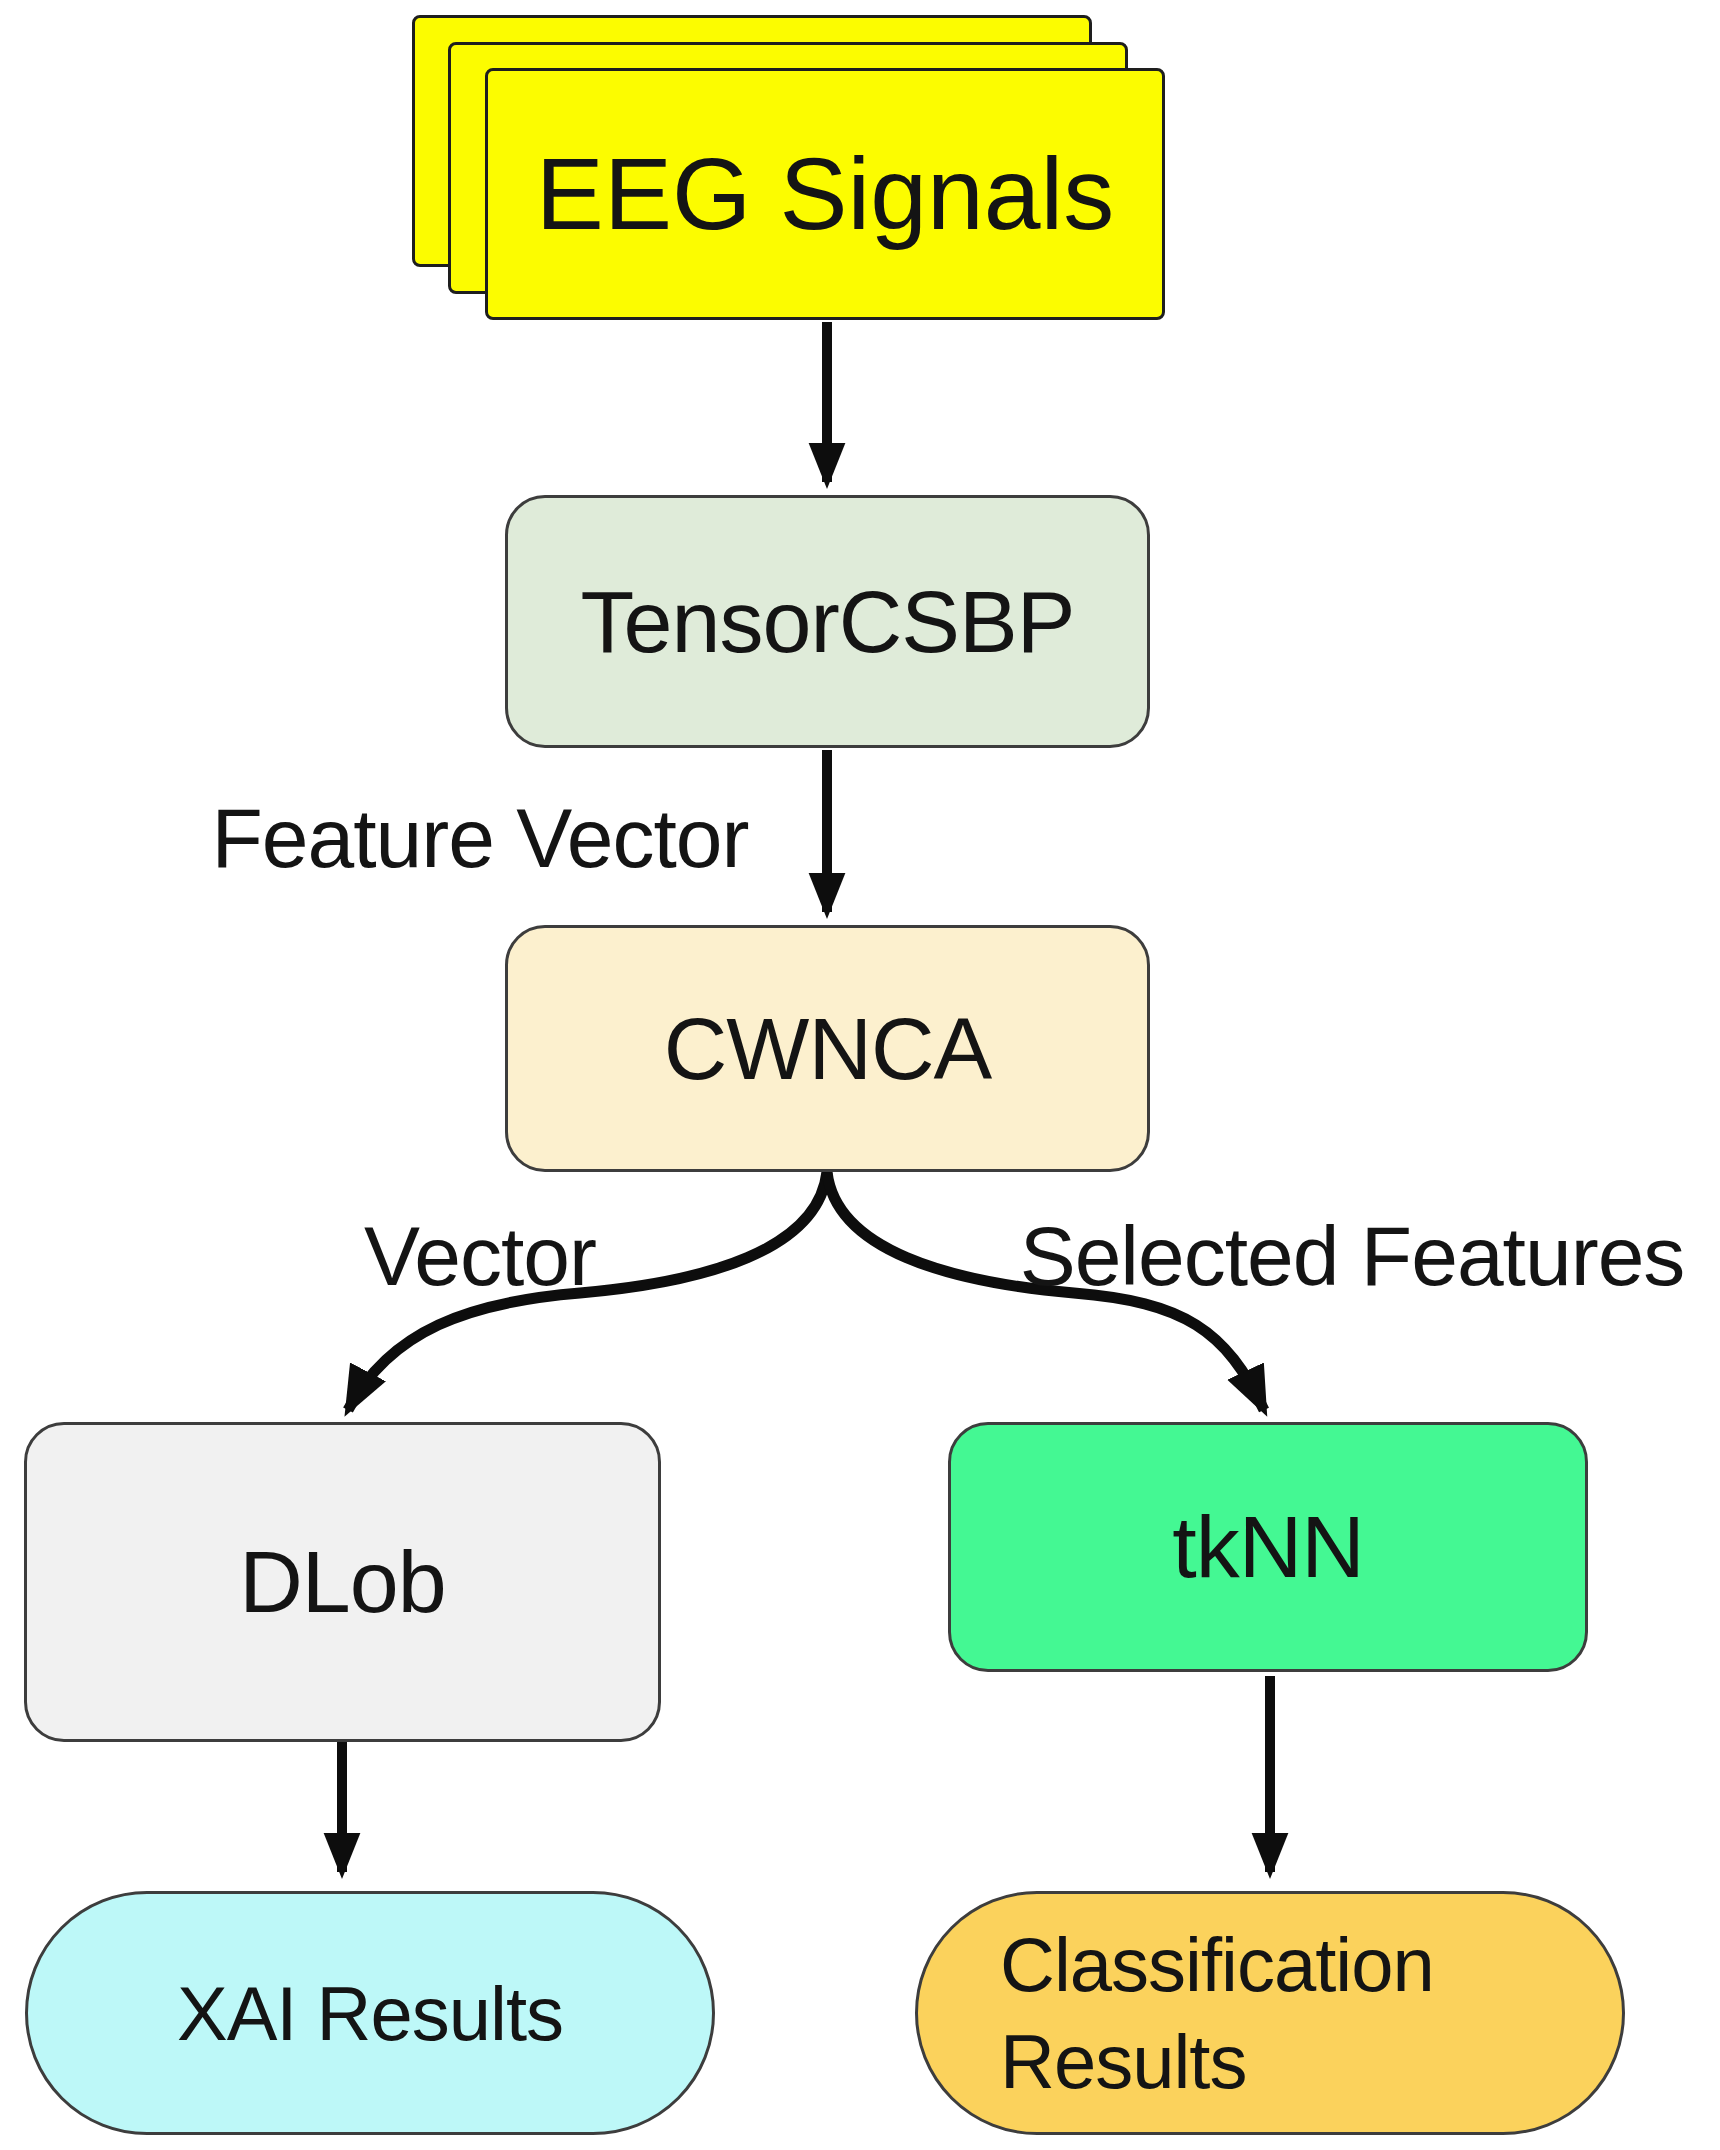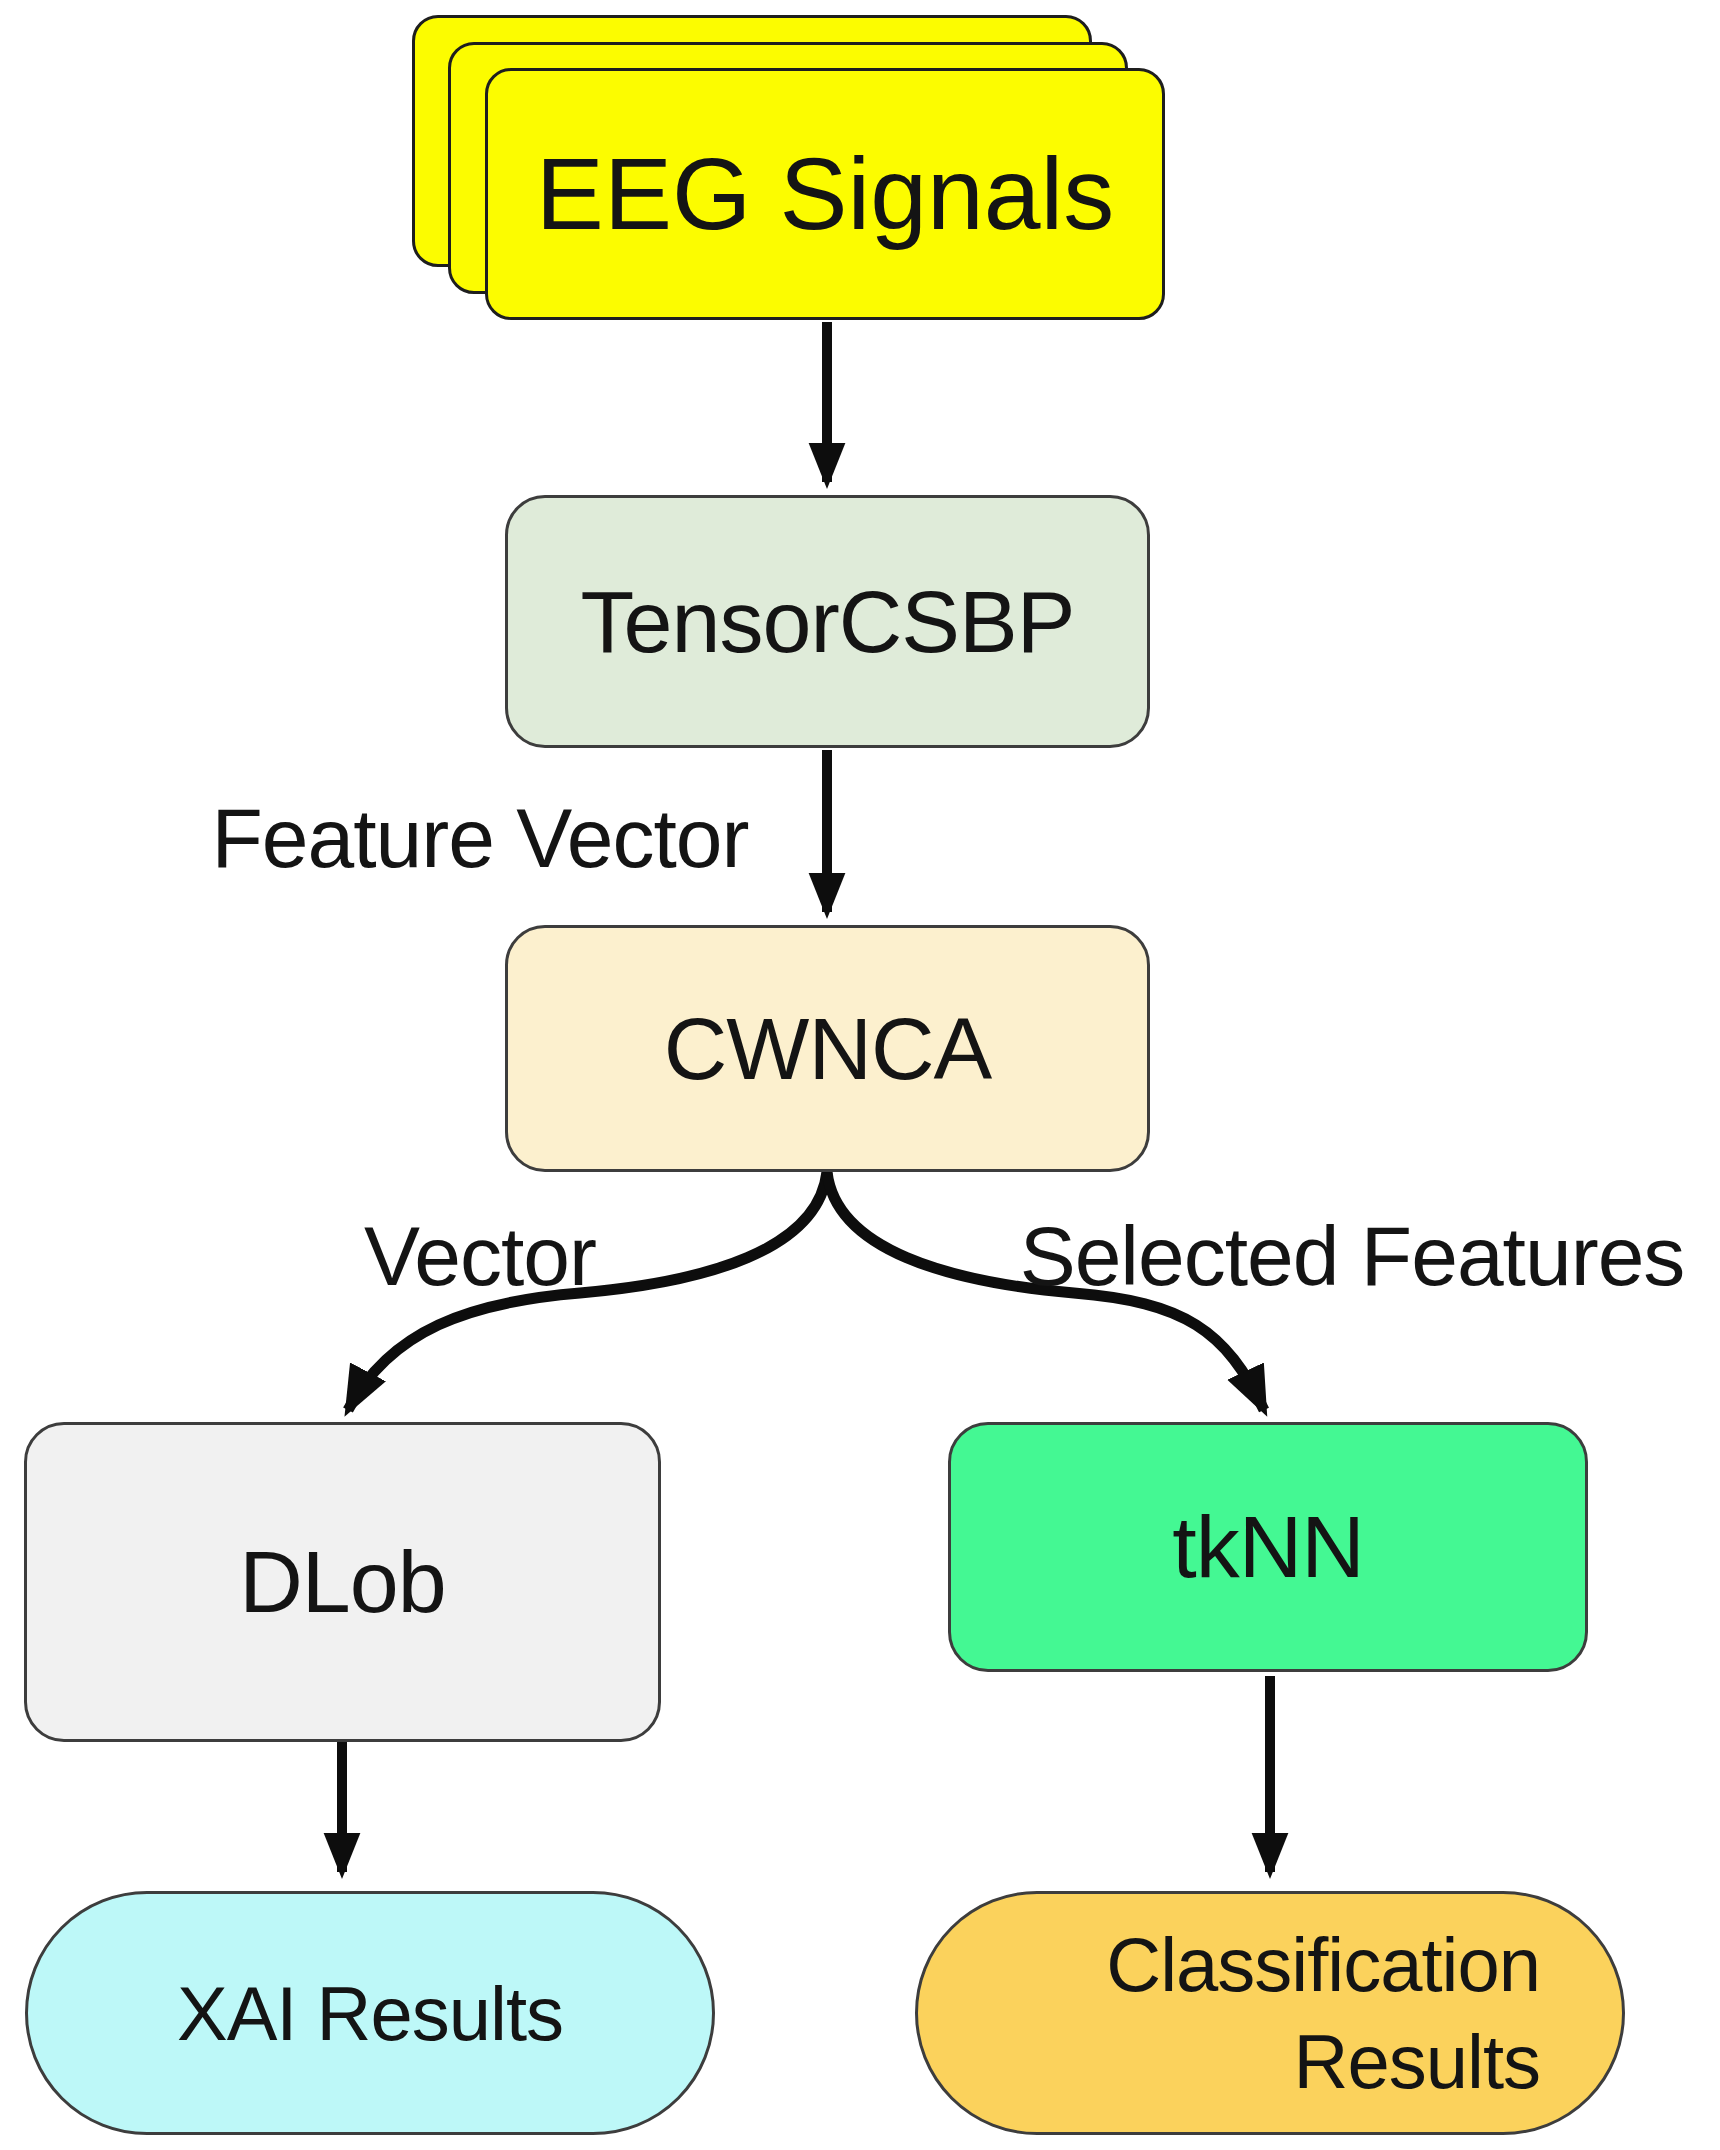--- a/index.html
+++ b/index.html
@@ -10,34 +10,34 @@
     font-family:"Liberation Sans", sans-serif;
     color:var(--text,#141414);
     overflow:hidden;
   }
   .arrows{position:absolute;left:0;top:0;width:1720px;height:2150px;pointer-events:none;}
   .arrow-path{fill:none;stroke:var(--arrow,#0d0d0d);}
   .arrow-head{fill:var(--arrow,#0d0d0d);}
   .node{
     position:absolute;
     display:flex;align-items:center;justify-content:center;
-    text-align:right;
+    text-align:left;
     border:3px solid var(--border,#3d3d3d);
     box-sizing:border-box;
     border-radius:40px;
     color:var(--text,#141414);
     letter-spacing:-1px;
   }
   .node .label{display:block;}
   
   .card{
     position:absolute;width:680px;height:252px;
     background:var(--eeg_fill,#FCFC00);
     border:3px solid #1e1e1e;
-    border-radius:26px;box-sizing:border-box;
+    border-radius:8px;box-sizing:border-box;
   }
   .card-back{left:412px;top:15px;}
   .card-mid{left:448px;top:42px;}
   .card-front{left:485px;top:68px;display:flex;align-items:center;justify-content:center;font-size:102px;}
   .node-tensorcsbp{left:505px;top:495px;width:645px;height:253px;background:var(--tensorcsbp_fill,#DFEBD9);font-size:88px;}
   .node-cwnca{left:505px;top:925px;width:645px;height:247px;background:var(--cwnca_fill,#FCF0CE);font-size:88px;}
   .node-dlob{left:24px;top:1422px;width:637px;height:320px;background:var(--dlob_fill,#F1F1F1);font-size:88px;}
   .node-tknn{left:948px;top:1422px;width:640px;height:250px;background:var(--tknn_fill,#44F893);font-size:88px;}
   .node-xai{left:25px;top:1891px;width:690px;height:244px;background:var(--xai_fill,#BDF8F8);border-radius:122px;font-size:76px;}
   .node-classification{left:915px;top:1891px;width:710px;height:244px;background:var(--classification_fill,#FBD25C);border-radius:122px;font-size:76px;line-height:1.28;}

